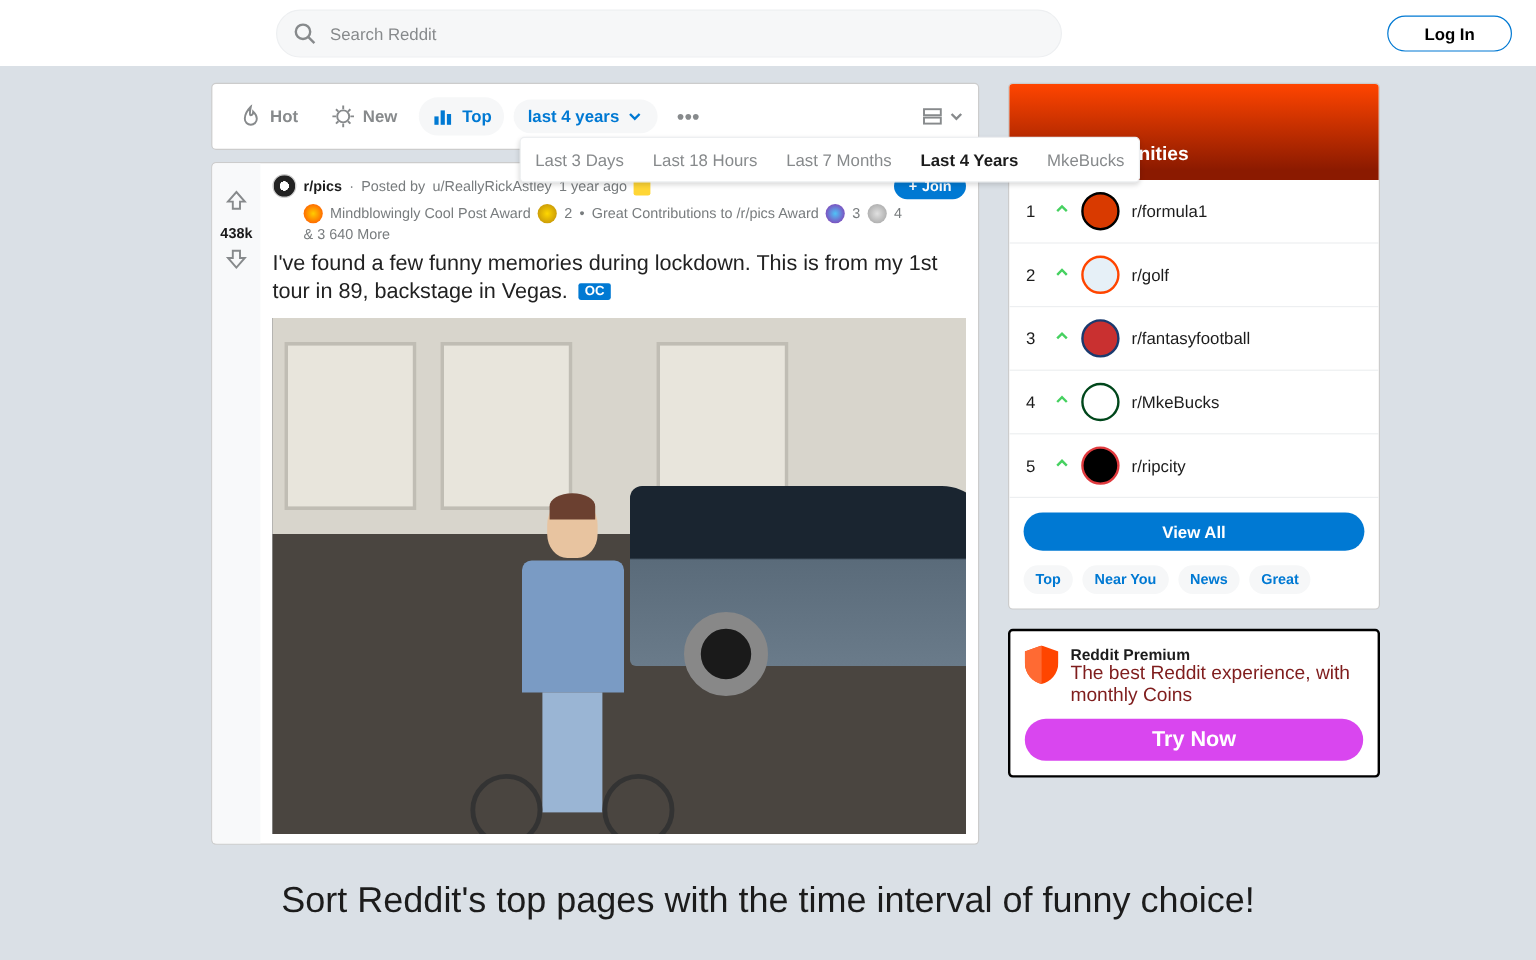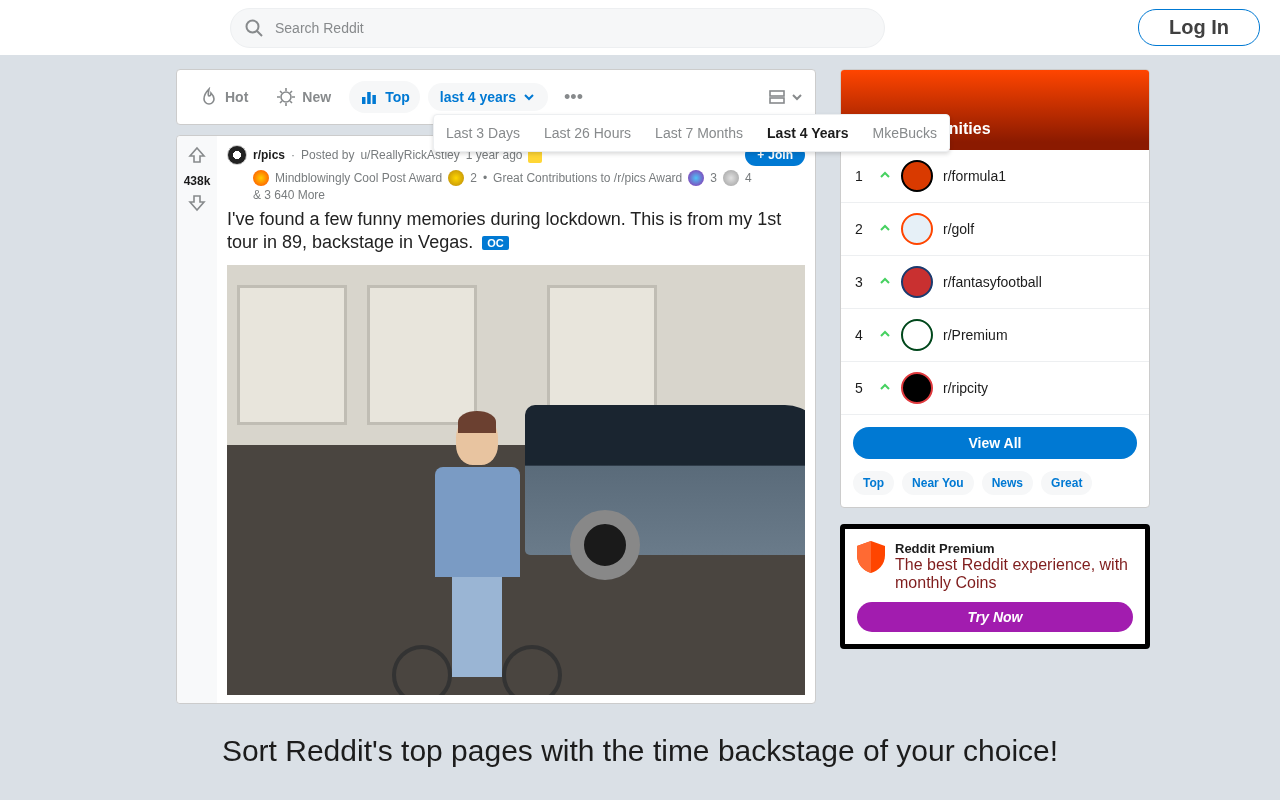--- a/index.html
+++ b/index.html
@@ -2,34 +2,34 @@
 <html><head>
 <meta charset="utf-8">
 <style>
 * { box-sizing: border-box; margin: 0; padding: 0; }
 body { font-family: -apple-system, BlinkMacSystemFont, "Segoe UI", Arial, sans-serif; background: #dae0e6; width: 1280px; height: 800px; overflow: hidden; }
 .topbar { background: #fff; height: 55px; display: flex; align-items: center; padding: 0 20px; }
 .search-wrap { margin-left: 210px; width: 655px; position: relative; }
 .search-input { width: 100%; height: 40px; background: #f6f7f8; border: 1px solid #edeff1; border-radius: 20px; padding: 0 16px 0 44px; font-size: 14px; color: #1c1c1c; outline: none; }
 .search-input::placeholder { color: #878a8c; }
 .search-icon { position: absolute; left: 14px; top: 10px; color: #878a8c; }
-.login-btn { margin-left: auto; border: 1px solid #0079d3; color: #404040; background: #fff; border-radius: 18px; padding: 6px 30px; font-weight: 700; font-size: 20px; cursor: pointer; }
+.login-btn { margin-left: auto; border: 1px solid #0079d3; color: #000000; background: #fff; border-radius: 18px; padding: 6px 30px; font-weight: 700; font-size: 14px; cursor: pointer; }
 .content { display: flex; gap: 24px; padding: 14px 0 0 176px; }
 .main-col { width: 640px; }
 .sort-bar { background: #fff; border: 1px solid #ccc; border-radius: 4px; height: 56px; display: flex; align-items: center; padding: 0 12px; gap: 8px; position: relative; }
 .sort-item { display: flex; align-items: center; gap: 6px; padding: 6px 10px; border-radius: 20px; color: #878a8c; font-weight: 700; font-size: 14px; cursor: pointer; }
 .sort-item.active { color: #0079d3; background: #f6f7f8; }
 .sort-dropdown { color: #0079d3; background: #f6f7f8; border-radius: 20px; padding: 6px 12px; font-weight: 700; font-size: 14px; display: flex; align-items: center; gap: 6px; cursor: pointer; }
 .overflow-icon { color: #878a8c; font-size: 18px; padding: 4px 8px; cursor: pointer; }
 .view-toggle { margin-left: auto; display: flex; align-items: center; gap: 4px; color: #878a8c; cursor: pointer; }
 .dropdown-menu { position: absolute; top: 44px; left: 256px; background: #fff; border: 1px solid #edeff1; border-radius: 4px; box-shadow: 0 2px 4px rgba(0,0,0,0.15); display: flex; z-index: 100; justify-content: space-between; }
 .dropdown-opt { padding: 10px 12px; font-size: 14px; color: #878a8c; cursor: pointer; white-space: nowrap; }
 .dropdown-opt.selected { color: #1c1c1c; font-weight: 600; }
 .post { background: #fff; border: 1px solid #ccc; border-radius: 4px; margin-top: 10px; display: flex; }
-.vote-col { width: 40px; background: #f8f9fa; padding: 8px 0; display: flex; flex-direction: column; align-items: center; gap: 4px; border-radius: 4px 0 0 4px; }
+.vote-col { width: 40px; background: #f8f9fa; padding: 20px 0; display: flex; flex-direction: column; align-items: center; gap: 4px; border-radius: 4px 0 0 4px; }
 .vote-arrow { color: #878a8c; cursor: pointer; }
 .vote-score { font-size: 12px; font-weight: 700; color: #1a1a1b; }
 .post-body { flex: 1; padding: 8px 10px; }
 .post-meta { display: flex; align-items: center; gap: 6px; font-size: 12px; color: #787c7e; flex-wrap: wrap; }
 .sub-avatar { width: 20px; height: 20px; border-radius: 50%; background: radial-gradient(circle, #fff 30%, #222 31%); border: 1px solid #ccc; }
 .sub-name { color: #1c1c1c; font-weight: 700; }
 .join-btn { margin-left: auto; background: #0079d3; color: #fff; border: none; border-radius: 14px; padding: 4px 12px; font-weight: 700; font-size: 12px; display: flex; align-items: center; gap: 4px; cursor: pointer; }
 .awards-row { display: flex; align-items: center; gap: 6px; font-size: 12px; color: #787c7e; margin: 4px 0 4px 26px; flex-wrap: wrap; }
 .award-ico { width: 16px; height: 16px; border-radius: 50%; display: inline-block; }
 .post-title { font-size: 18px; font-weight: 500; color: #222; line-height: 1.3; margin: 6px 0 10px; }
@@ -50,26 +50,26 @@
 .communities-card { background: #fff; border: 1px solid #ccc; border-radius: 4px; overflow: hidden; }
 .comm-header { height: 80px; background: linear-gradient(180deg, #ff4500, #8b1a00 90%); display: flex; align-items: flex-end; padding: 12px; color: #fff; font-weight: 600; font-size: 16px; gap: 6px; }
 .comm-row { display: flex; align-items: center; padding: 10px 14px; border-bottom: 1px solid #edeff1; gap: 10px; }
 .comm-rank { width: 14px; font-size: 14px; font-weight: 500; color: #1c1c1c; }
 .comm-trend { color: #46d160; }
 .comm-avatar { width: 32px; height: 32px; border-radius: 50%; }
 .comm-name { font-size: 14px; color: #1c1c1c; }
 .view-all-btn { margin: 12px; width: calc(100% - 24px); background: #0079d3; color: #fff; border: none; border-radius: 18px; padding: 8px; font-weight: 700; font-size: 14px; cursor: pointer; }
 .topic-pills { display: flex; gap: 8px; padding: 0 12px 12px; flex-wrap: wrap; }
 .topic-pill { background: #f6f7f8; color: #0079d3; font-size: 12px; font-weight: 700; padding: 5px 10px; border-radius: 14px; cursor: pointer; }
-.premium-card { background: #fff; border: 5px solid #000000; border-radius: 4px; margin-top: 16px; padding: 12px; }
+.premium-card { background: #fff; border: 2px solid #000000; border-radius: 4px; margin-top: 16px; padding: 12px; }
 .premium-top { display: flex; gap: 10px; align-items: flex-start; margin-bottom: 10px; }
 .shield-icon { width: 28px; height: 32px; flex-shrink: 0; }
 .premium-title { font-size: 13px; font-weight: 600; color: #1c1c1c; }
 .premium-desc { font-size: 16px; color: #7f1d1d; }
-.try-now-btn { width: 100%; background: #a21caf; color: #fff; border: none; border-radius: 18px; padding: 7px; font-weight: 700; font-size: 14px; cursor: pointer; font-style: italic; }
+.try-now-btn { width: 100%; background: #d946ef; color: #fff; border: none; border-radius: 18px; padding: 7px; font-weight: 700; font-size: 18px; cursor: pointer; }
 .tagline { text-align: center; font-size: 30px; color: #1c1c1c; margin-top: 30px; font-family: Verdana, sans-serif; }
 </style>
 </head>
 <body>
 
 <div class="topbar">
   <div class="search-wrap">
     <span class="search-icon">
       <svg width="20" height="20" viewBox="0 0 20 20" fill="none" stroke="currentColor" stroke-width="2">
           <circle cx="8.5" cy="8.5" r="6"></circle>
@@ -116,21 +116,21 @@
         <svg width="20" height="20" viewBox="0 0 20 20" fill="none" stroke="currentColor" stroke-width="1.6">
             <rect x="3" y="4" width="14" height="5"></rect>
             <rect x="3" y="11" width="14" height="5"></rect>
           </svg>
         <svg width="12" height="12" viewBox="0 0 12 12" fill="none" stroke="currentColor" stroke-width="2">
             <path d="M2 4l4 4 4-4"></path>
           </svg>
       </div>
       <div class="dropdown-menu">
         <div class="dropdown-opt">Last 3 Days</div>
-        <div class="dropdown-opt">Last 26 Hours</div>
+        <div class="dropdown-opt">Last 18 Hours</div>
         <div class="dropdown-opt">Last 7 Months</div>
         <div class="dropdown-opt selected">Last 4 Years</div>
         <div class="dropdown-opt">MkeBucks</div>
       </div>
     </div>
 
     <div class="post">
       <div class="vote-col">
         <span class="vote-arrow">
           <svg width="22" height="22" viewBox="0 0 22 22" fill="none" stroke="currentColor" stroke-width="1.6">
@@ -230,21 +230,21 @@
               </svg></span>
             <span class="comm-avatar" style="background:#c93030;border:2px solid #1a3a6e;"></span>
             <span class="comm-name">r/fantasyfootball</span>
           </div>
           <div class="comm-row">
             <span class="comm-rank">4</span>
             <span class="comm-trend"><svg width="12" height="12" viewBox="0 0 12 12" fill="none" stroke="currentColor" stroke-width="2">
                 <path d="M2 8l4-4 4 4"></path>
               </svg></span>
             <span class="comm-avatar" style="background:#fff;border:2px solid #00471b;"></span>
-            <span class="comm-name">r/Premium</span>
+            <span class="comm-name">r/MkeBucks</span>
           </div>
           <div class="comm-row">
             <span class="comm-rank">5</span>
             <span class="comm-trend"><svg width="12" height="12" viewBox="0 0 12 12" fill="none" stroke="currentColor" stroke-width="2">
                 <path d="M2 8l4-4 4 4"></path>
               </svg></span>
             <span class="comm-avatar" style="background:#000;border:2px solid #e03a3e;"></span>
             <span class="comm-name">r/ripcity</span>
           </div>
         </div>
@@ -265,13 +265,13 @@
         <div>
           <div class="premium-title">Reddit Premium</div>
           <div class="premium-desc">The best Reddit experience, with monthly Coins</div>
         </div>
       </div>
       <button class="try-now-btn">Try Now</button>
     </div>
   </div>
 </div>
 
-<div class="tagline">Sort Reddit's top pages with the time backstage of your choice!</div>
+<div class="tagline">Sort Reddit's top pages with the time interval of funny choice!</div>
 
 </body></html>

